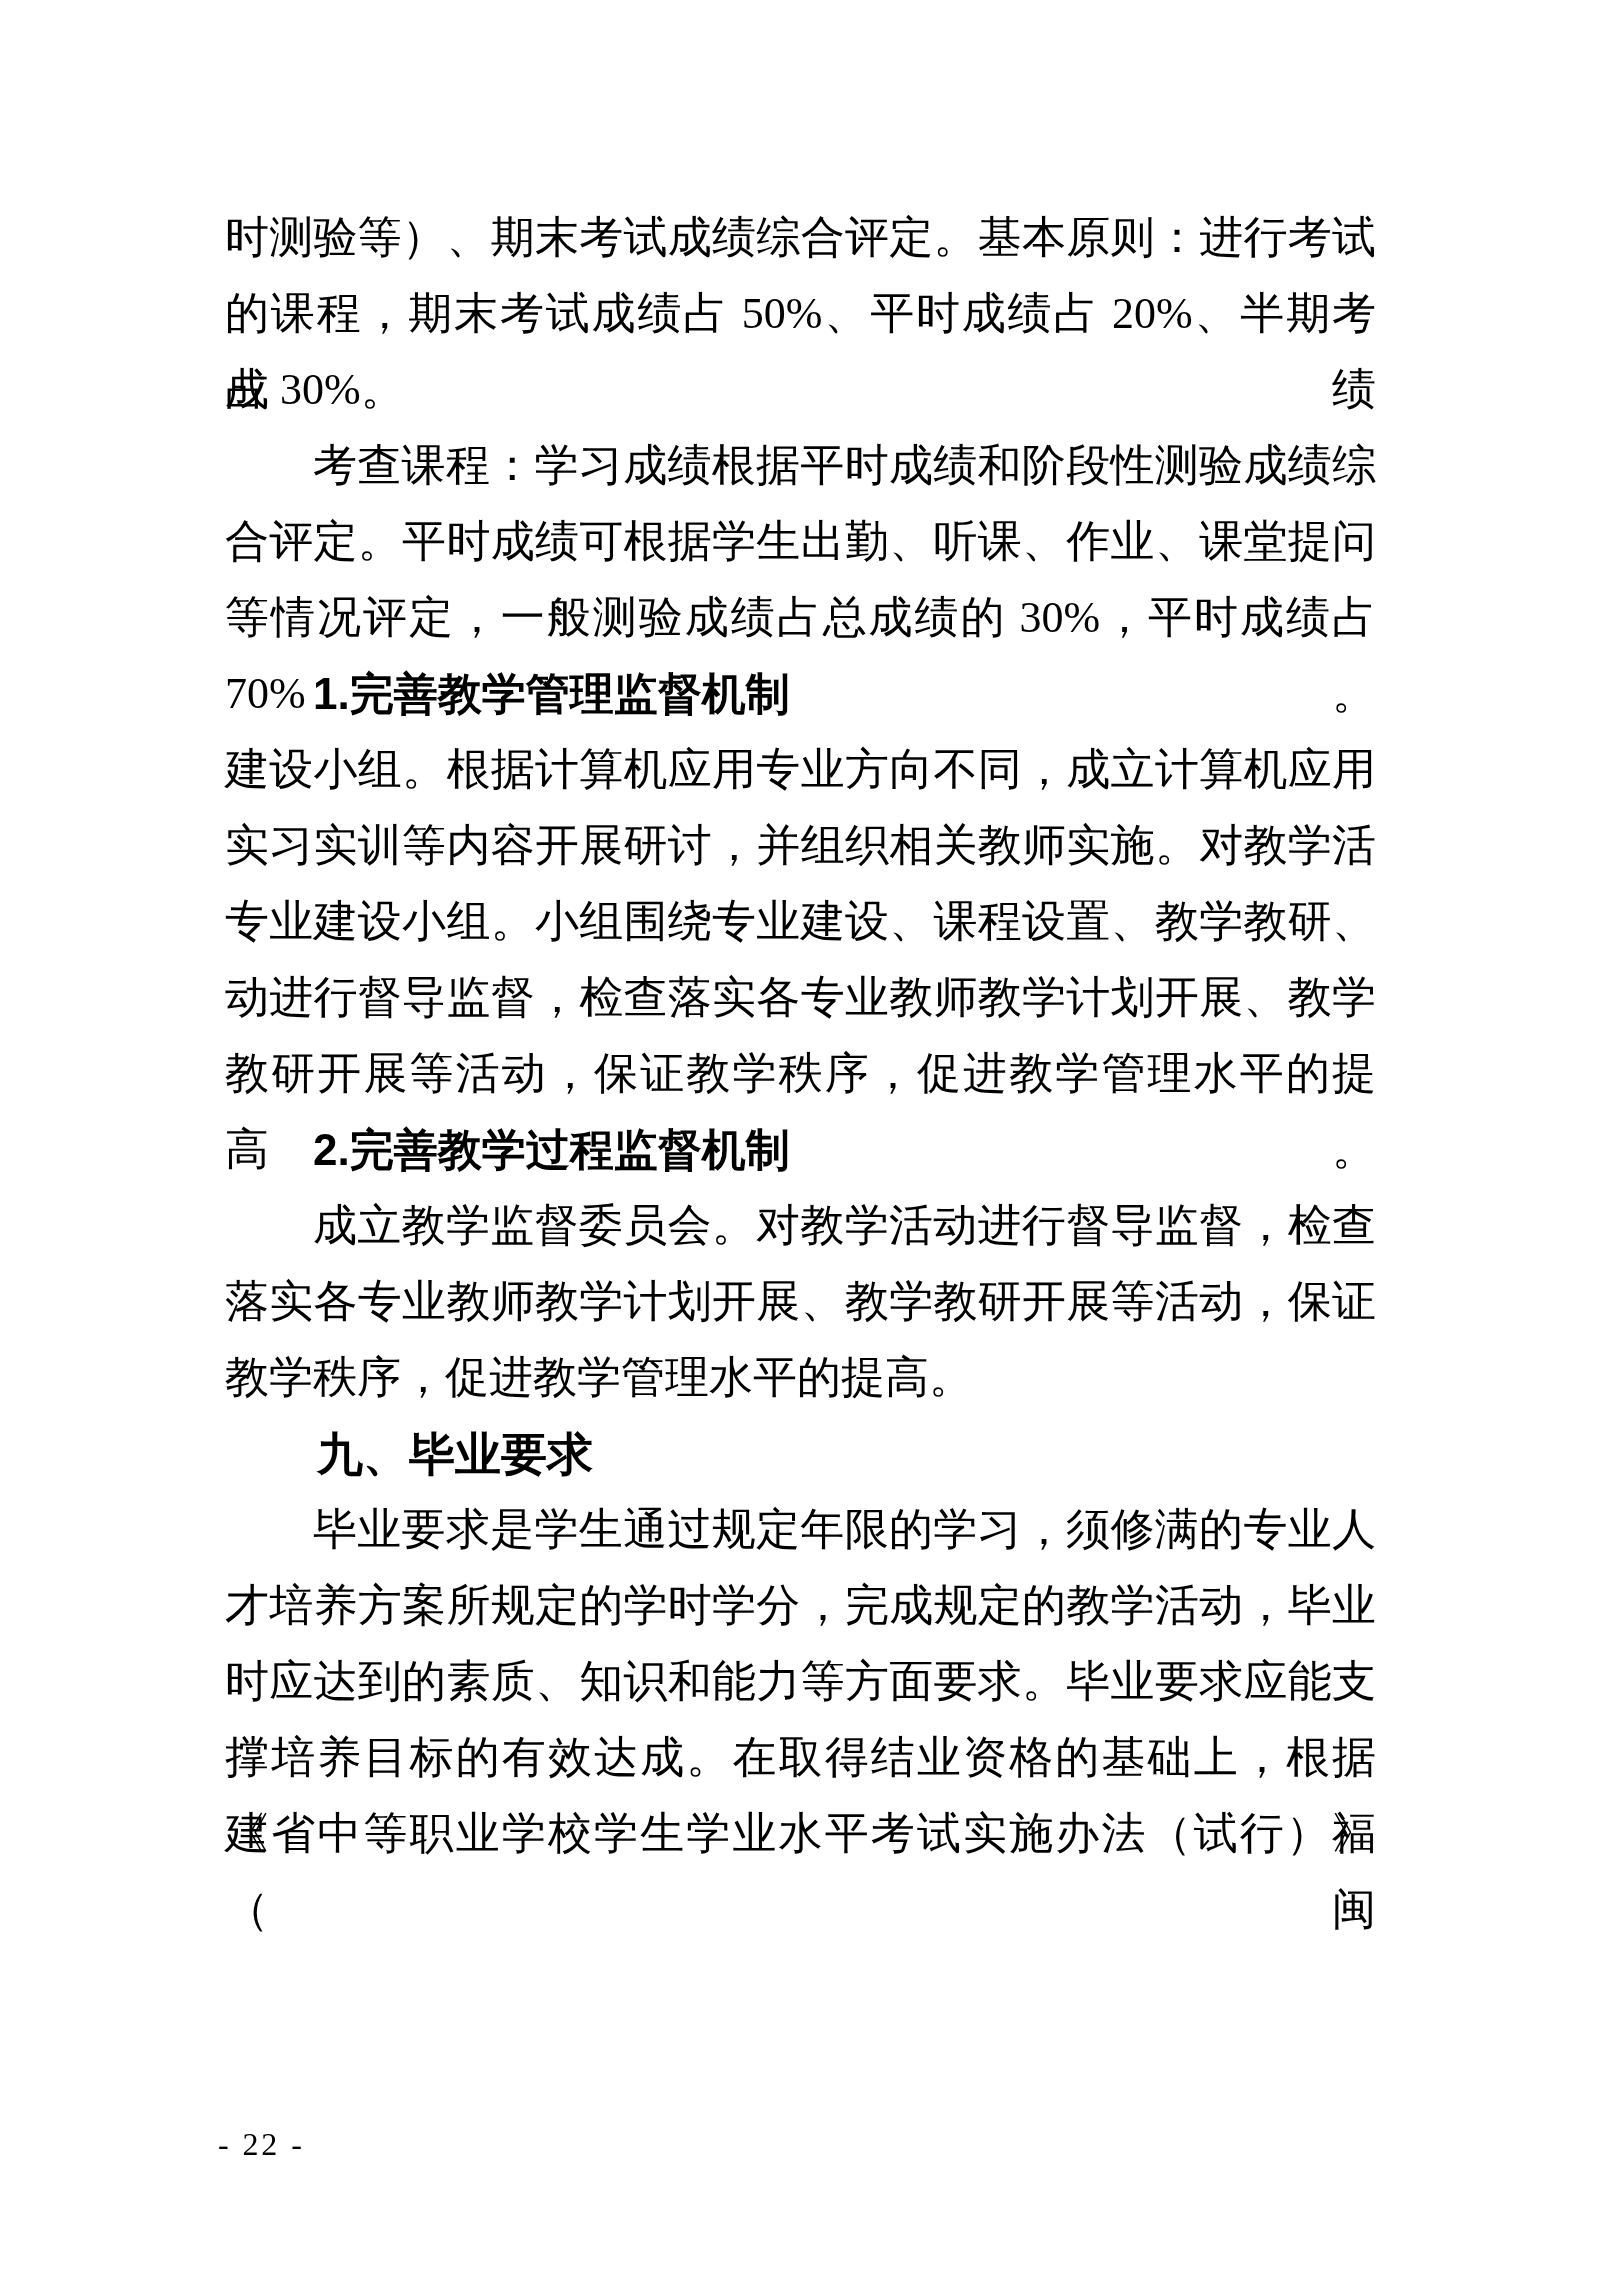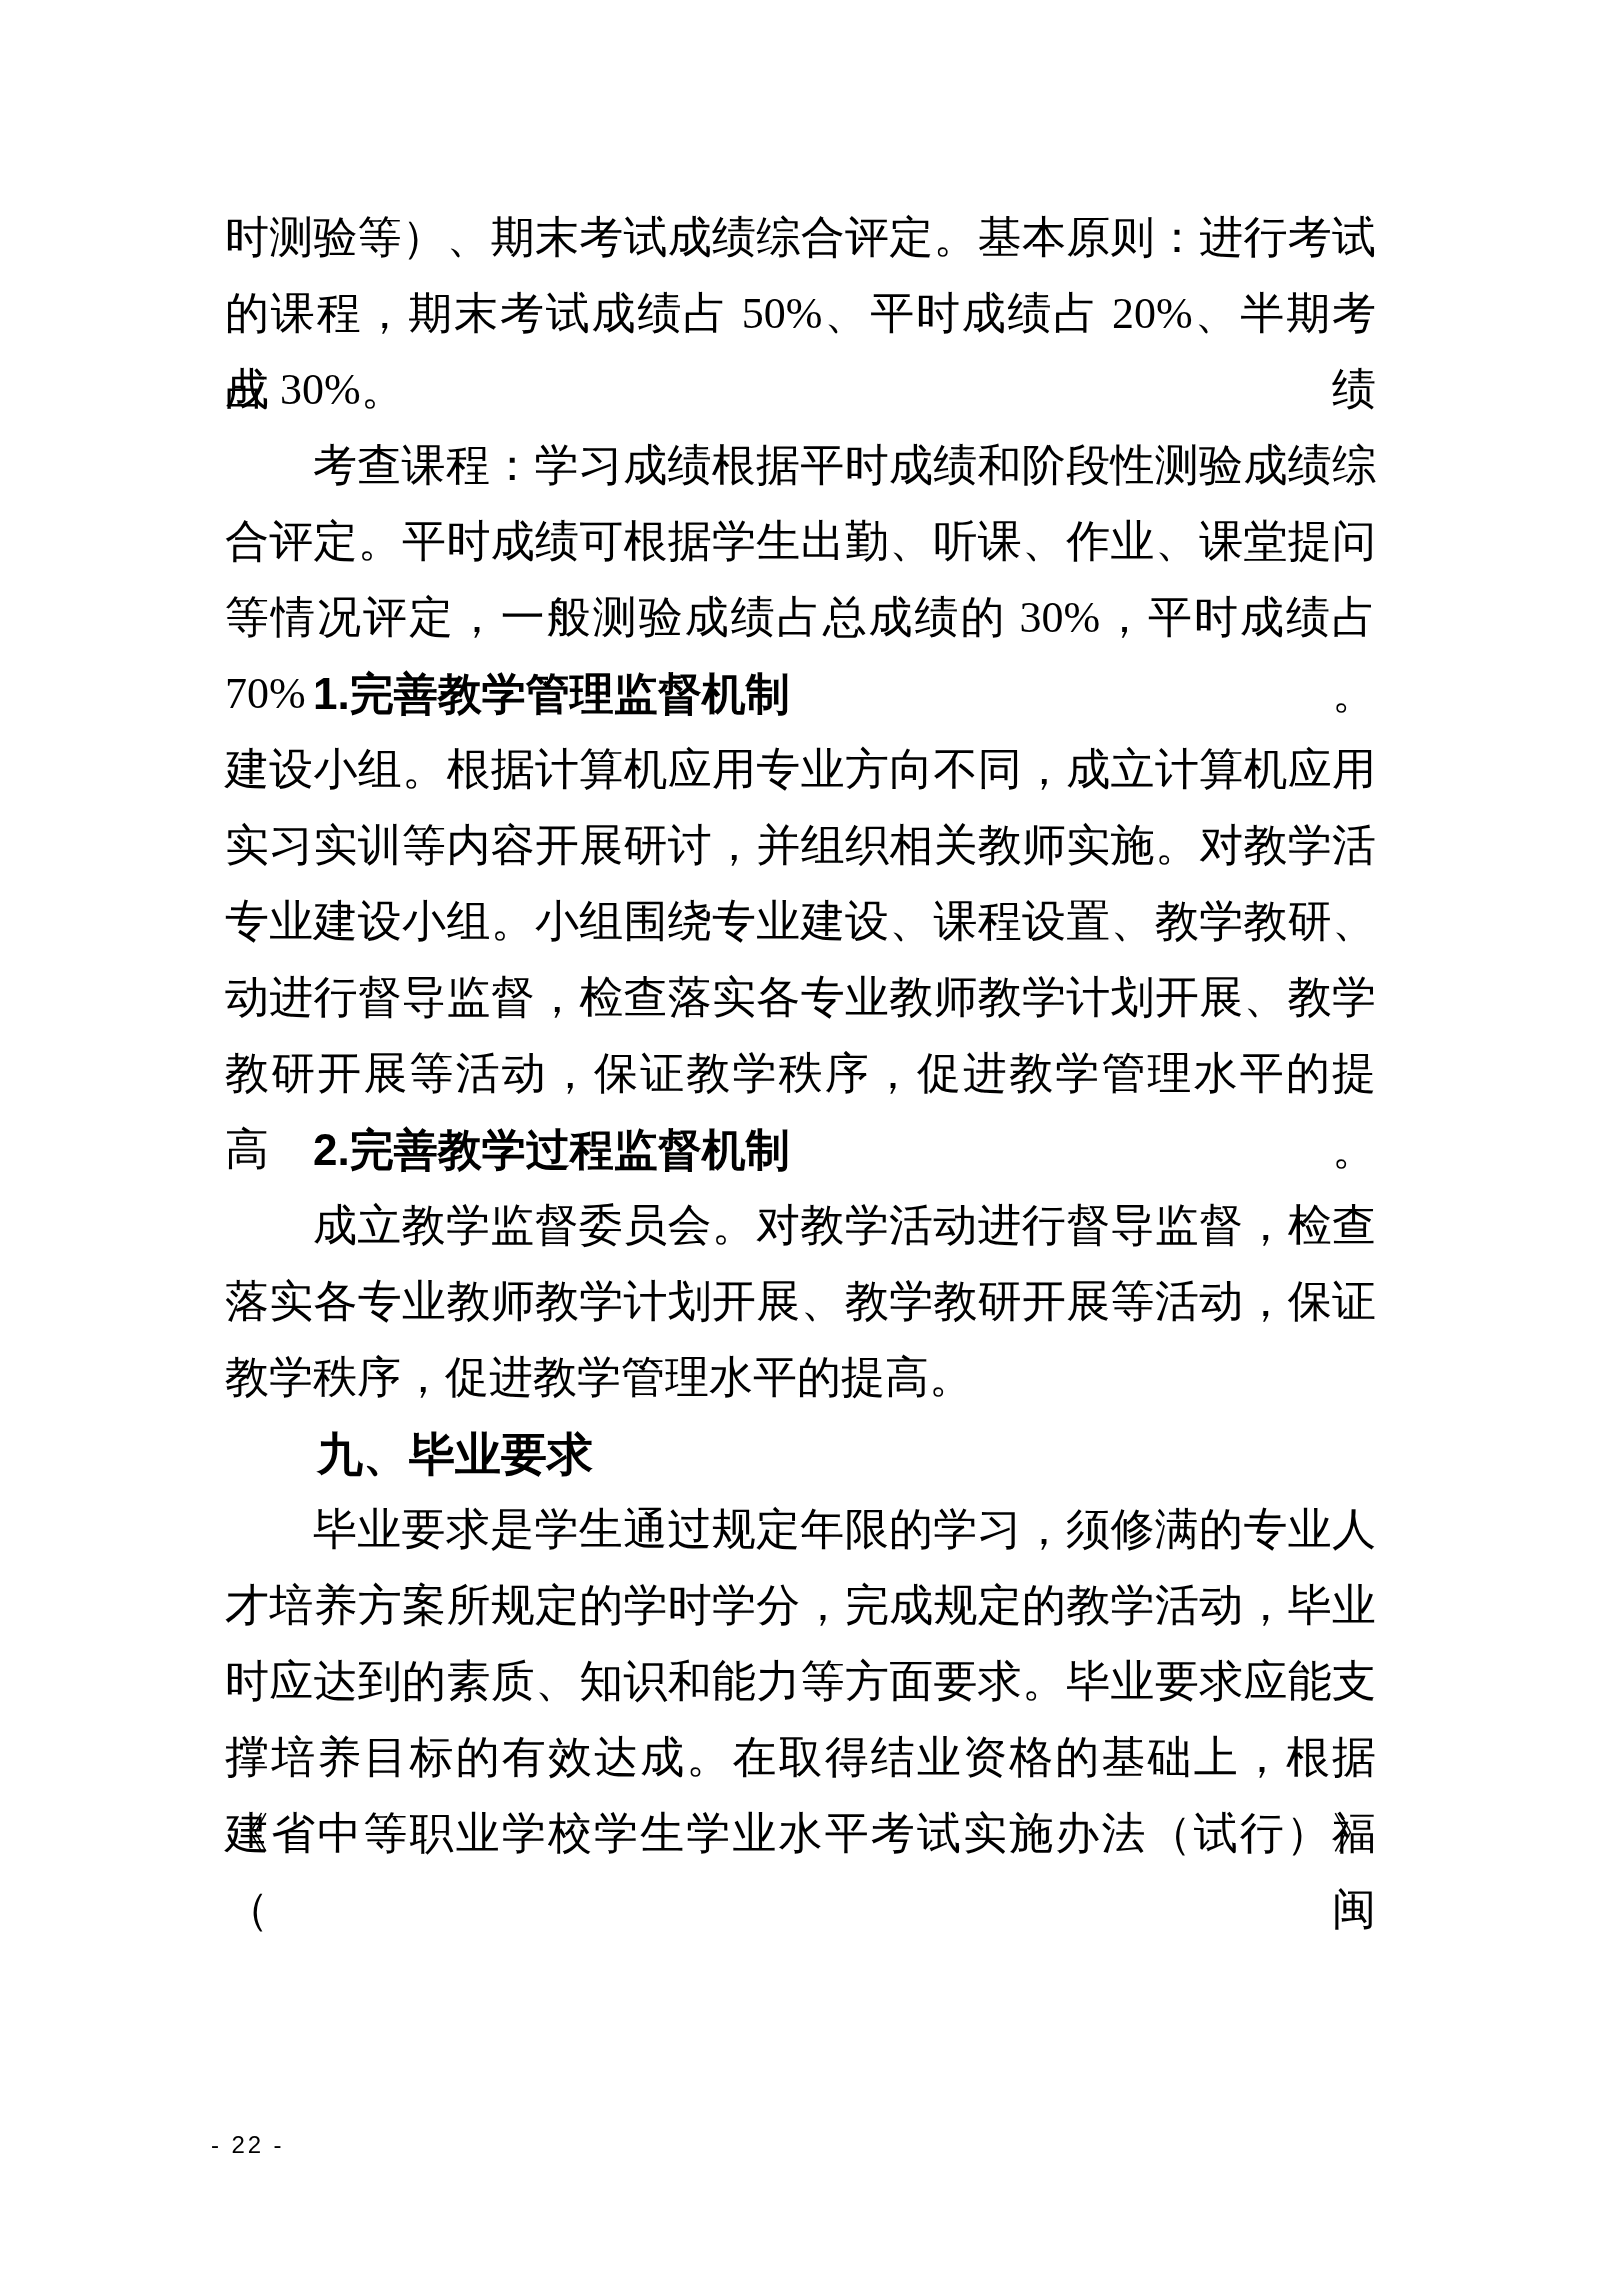--- a/index.html
+++ b/index.html
@@ -43,26 +43,26 @@
     font-weight: bold;
   }
   
   .big-h {
     font-family: "Liberation Sans", "DejaVu Sans", sans-serif;
     font-weight: bold;
     font-size: 46px;
   }
   .footer {
     position: absolute;
-    left: 211px;
+    left: 218px;
     top: 2125px;
-    font-size: 24px;
+    font-size: 32px;
     line-height: 39px;
     letter-spacing: 2.9px;
-    font-family: Liberation Sans, sans-serif;
+    font-family: Liberation Serif, serif;
   }
 </style>
 </head>
 <body>
 
 <div class="page">
   <div class="content">
     <div class="ln j">时测验等）、期末考试成绩综合评定。基本原则：进行考试</div>
     <div class="ln j">的课程，期末考试成绩占 50%、平时成绩占 20%、半期考成绩</div>
     <div class="ln">占 30%。</div>

